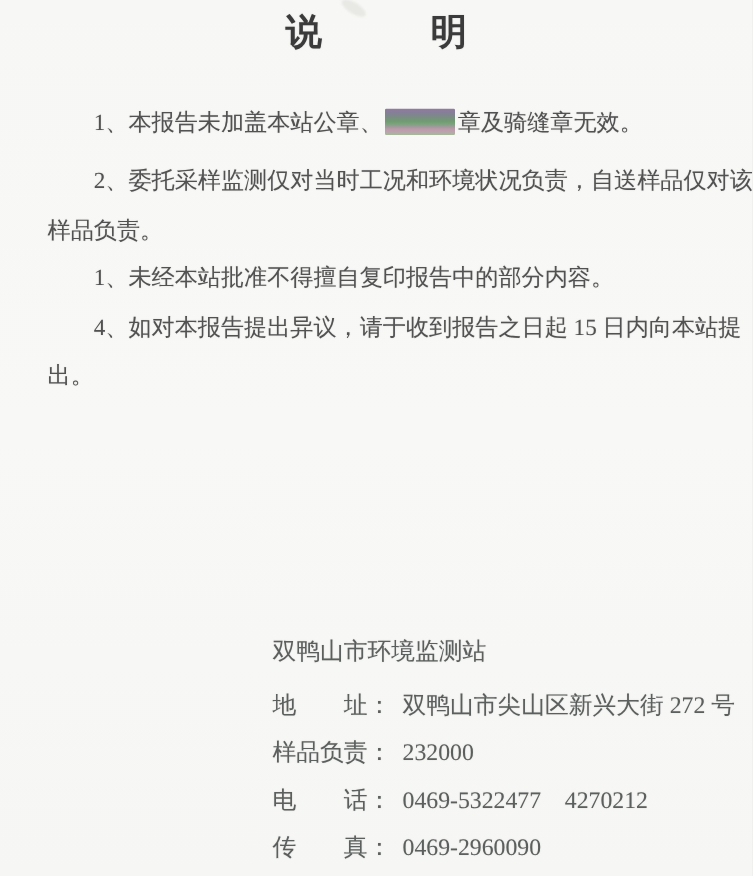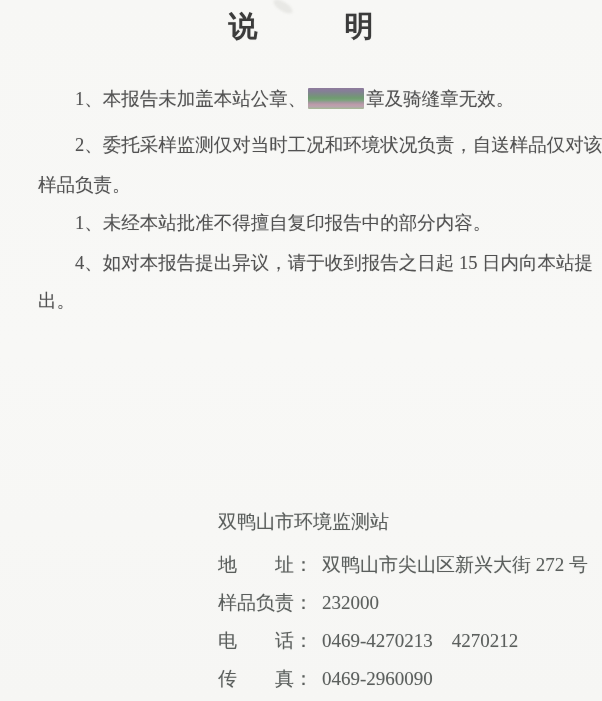--- a/index.html
+++ b/index.html
@@ -113,17 +113,17 @@
     <p class="line m2">样品负责。</p>
     <p class="line indent">1、未经本站批准不得擅自复印报告中的部分内容。</p>
     <p class="line indent m2">4、如对本报告提出异议，请于收到报告之日起 15 日内向本站提</p>
     <p class="line">出。</p>
   </div>
 
   <div class="contact-block">
     <p class="org-line">双鸭山市环境监测站</p>
     <p class="contact-row first"><span class="contact-label">地　　址：</span><span class="contact-value">双鸭山市尖山区新兴大街 272 号</span></p>
     <p class="contact-row"><span class="contact-label">样品负责：</span><span class="contact-value">232000</span></p>
-    <p class="contact-row"><span class="contact-label">电　　话：</span><span class="contact-value">0469-4270213　4270212</span></p>
+    <p class="contact-row"><span class="contact-label">电　　话：</span><span class="contact-value">0469-5322477　4270212</span></p>
     <p class="contact-row"><span class="contact-label">传　　真：</span><span class="contact-value">0469-2960090</span></p>
   </div>
 
 </div>
 
 </body></html>

